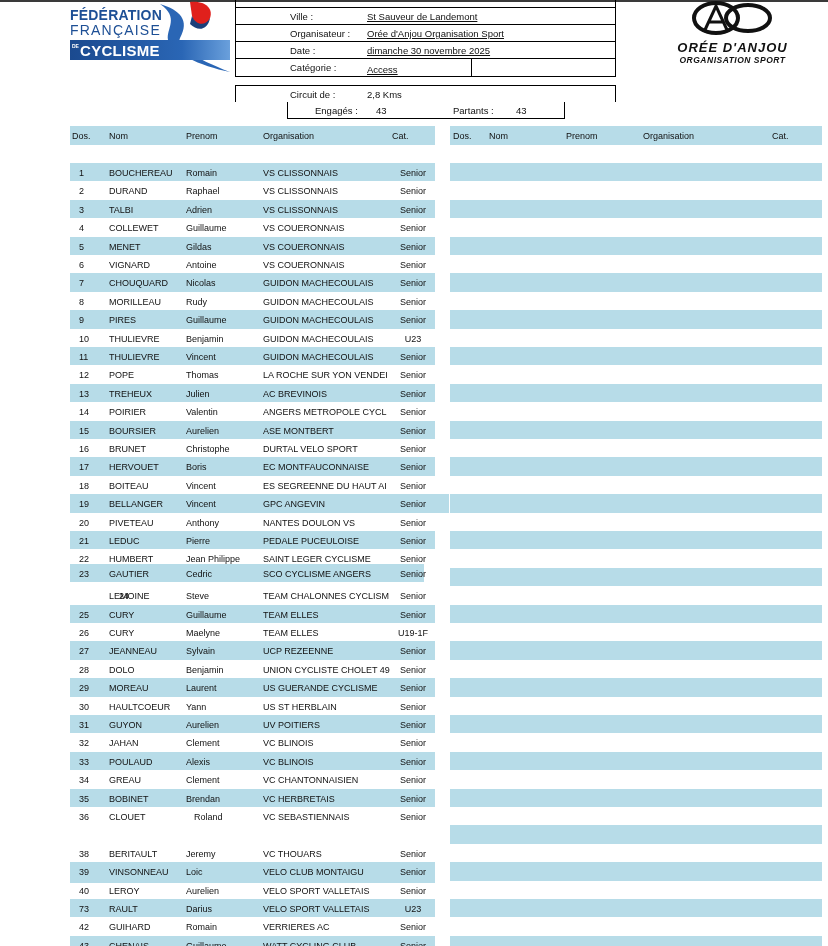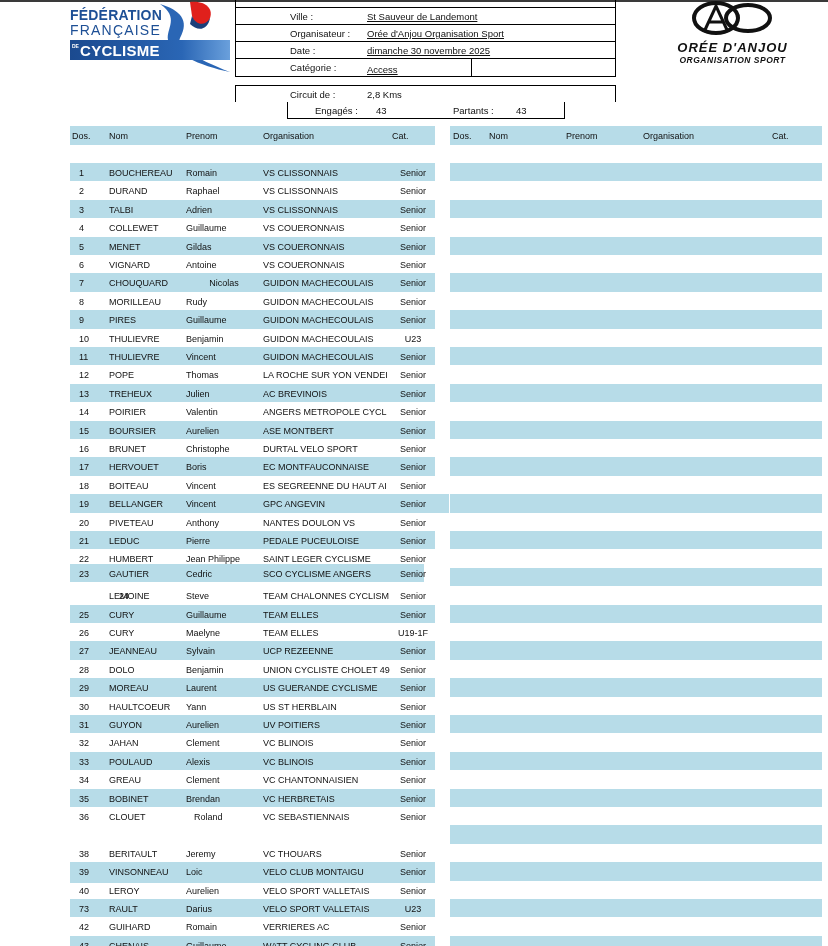--- a/index.html
+++ b/index.html
@@ -154,21 +154,21 @@
     <div class="rw" style="left: 0px; top: 129px; width: 365px;">
       <span class="" style="left: 9px; width: 28px;">6</span>
       <span class="" style="left: 39px; width: 76px;">VIGNARD</span>
       <span class="" style="left: 116px; width: 76px;">Antoine</span>
       <span class="" style="left: 193px; width: 127px;">VS COUERONNAIS</span>
       <span class="cat" style="left: 318px; width: 50px;">Senior</span>
     </div>
     <div class="rw band" style="left: 0px; top: 147.4px; width: 365px;">
       <span class="" style="left: 9px; width: 28px;">7</span>
       <span class="" style="left: 39px; width: 76px;">CHOUQUARD</span>
-      <span class="" style="left: 116px; width: 76px; text-align: center;">Nicolas</span>
+      <span class="" style="left: 116px; width: 76px;">Nicolas</span>
       <span class="" style="left: 193px; width: 127px;">GUIDON MACHECOULAIS</span>
       <span class="cat" style="left: 318px; width: 50px;">Senior</span>
     </div>
     <div class="rw" style="left: 0px; top: 165.8px; width: 365px;">
       <span class="" style="left: 9px; width: 28px;">8</span>
       <span class="" style="left: 39px; width: 76px;">MORILLEAU</span>
       <span class="" style="left: 116px; width: 76px;">Rudy</span>
       <span class="" style="left: 193px; width: 127px;">GUIDON MACHECOULAIS</span>
       <span class="cat" style="left: 318px; width: 50px;">Senior</span>
     </div>

